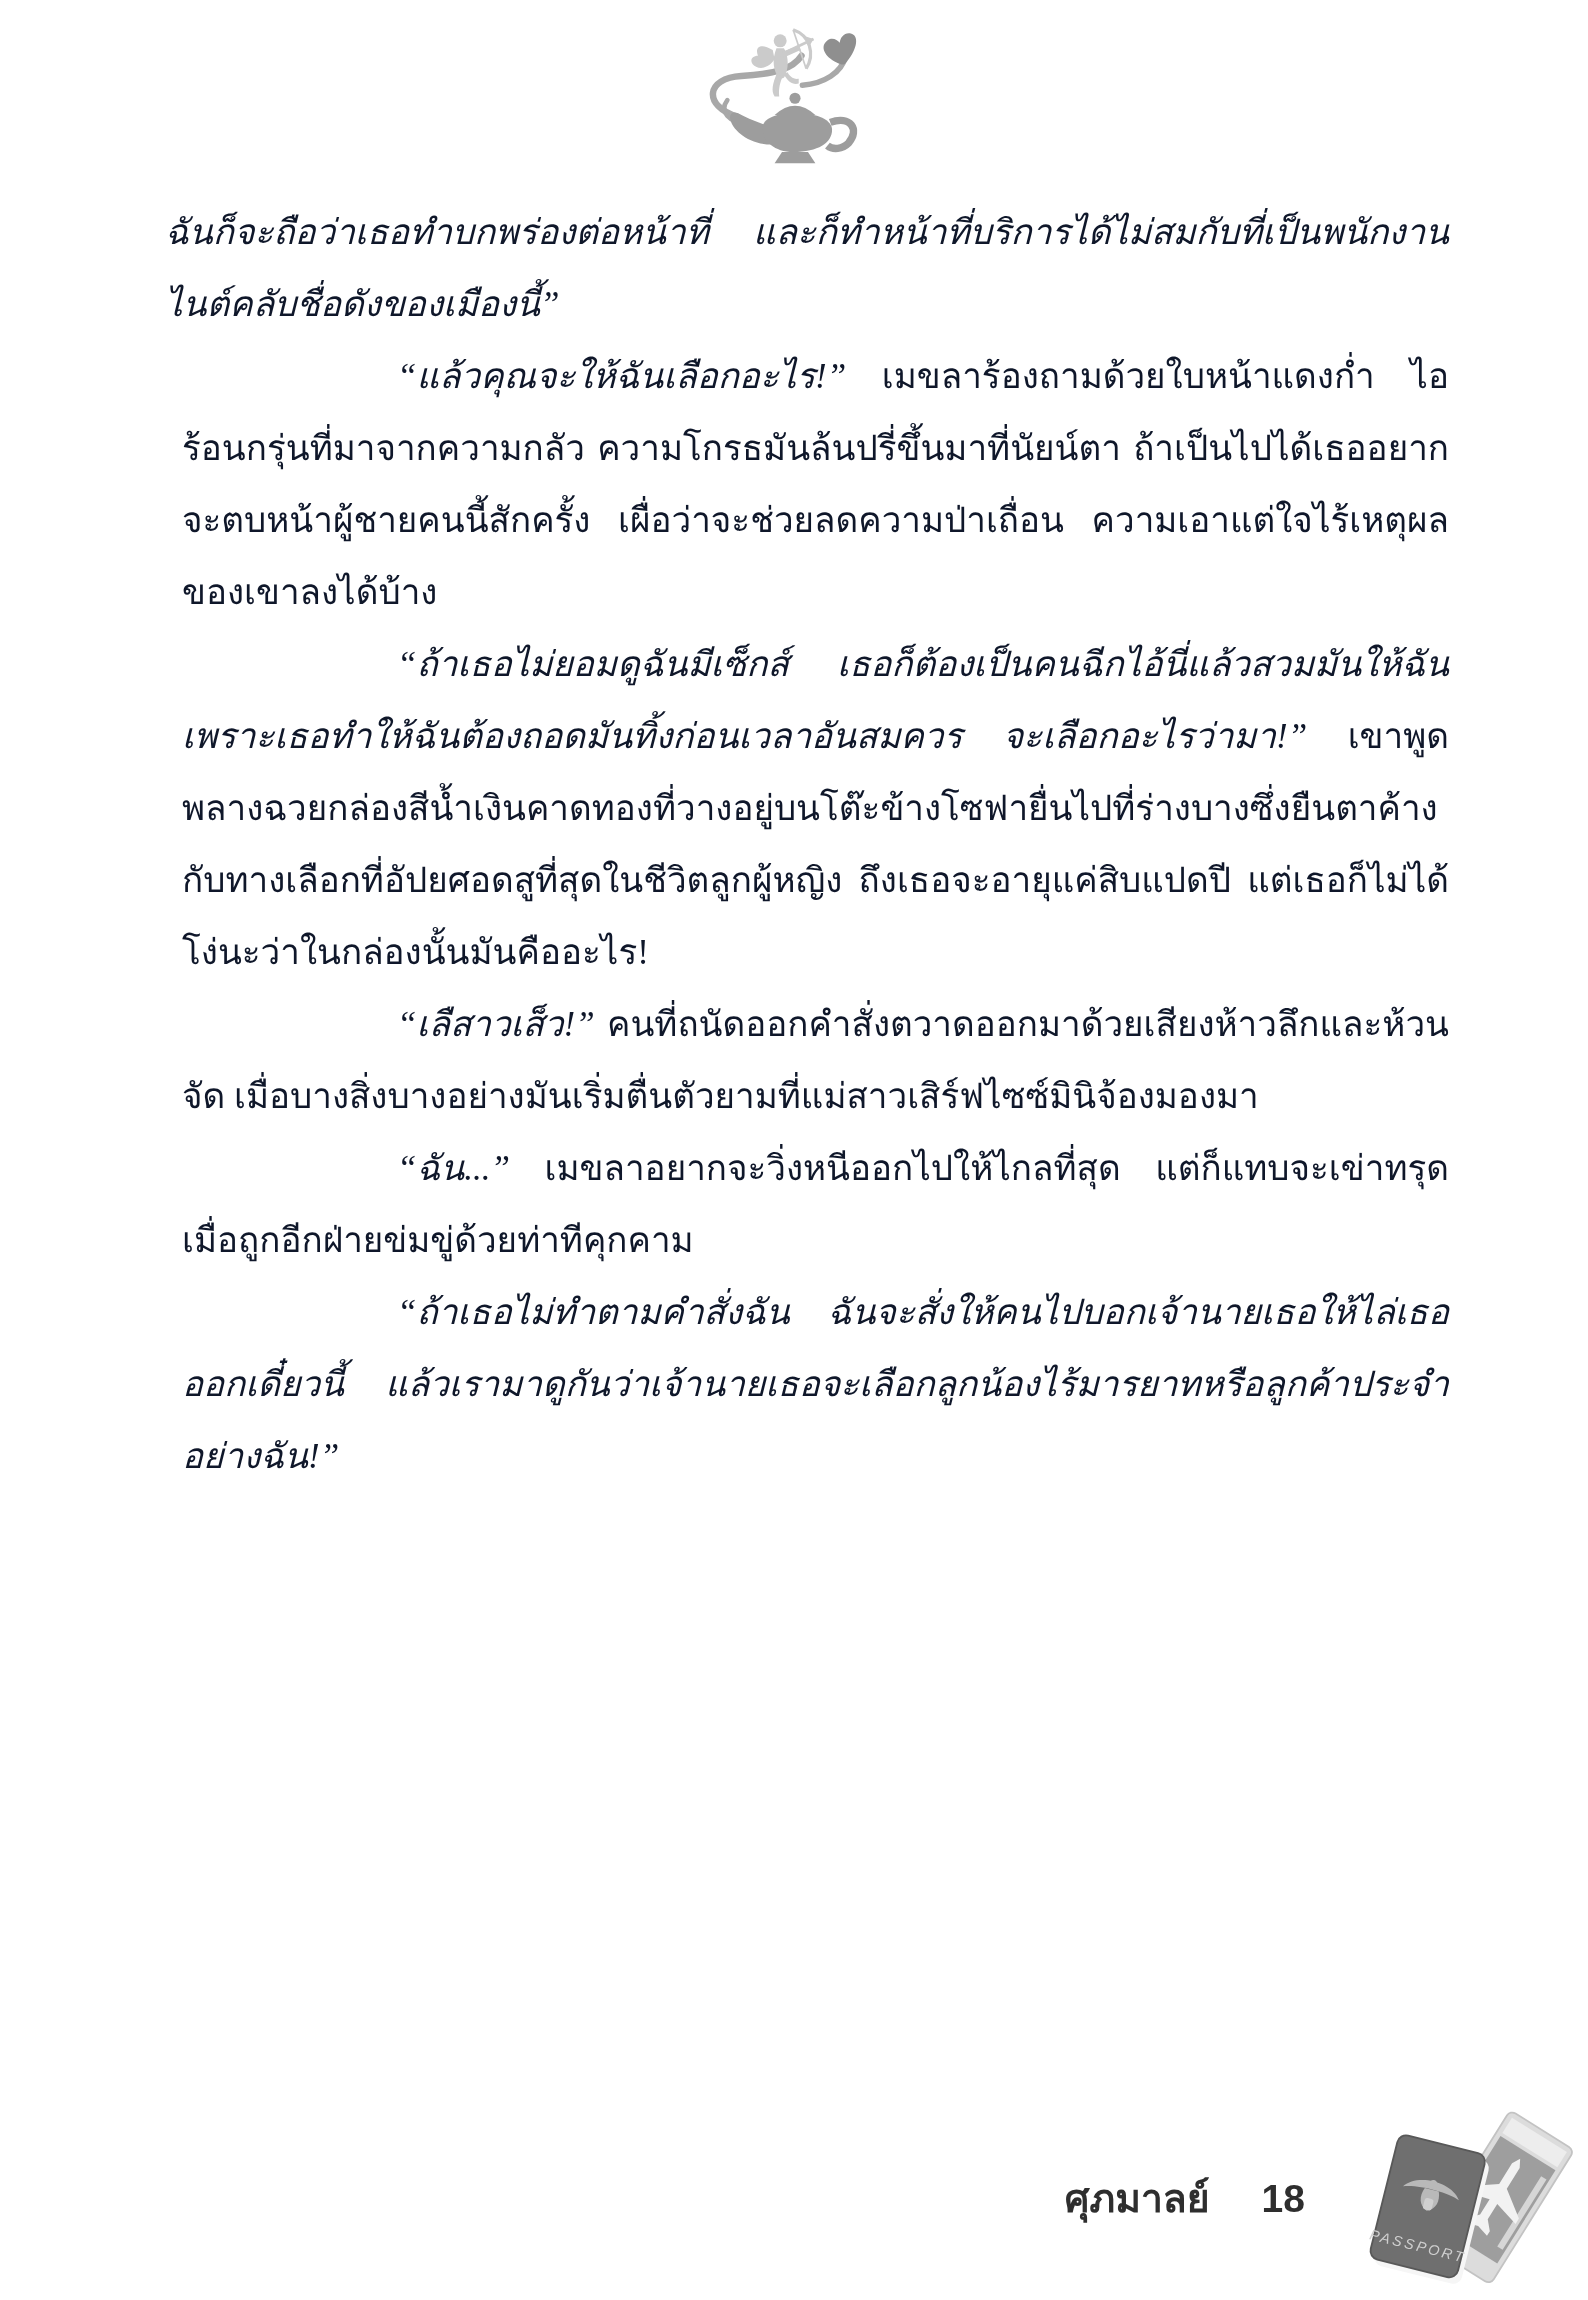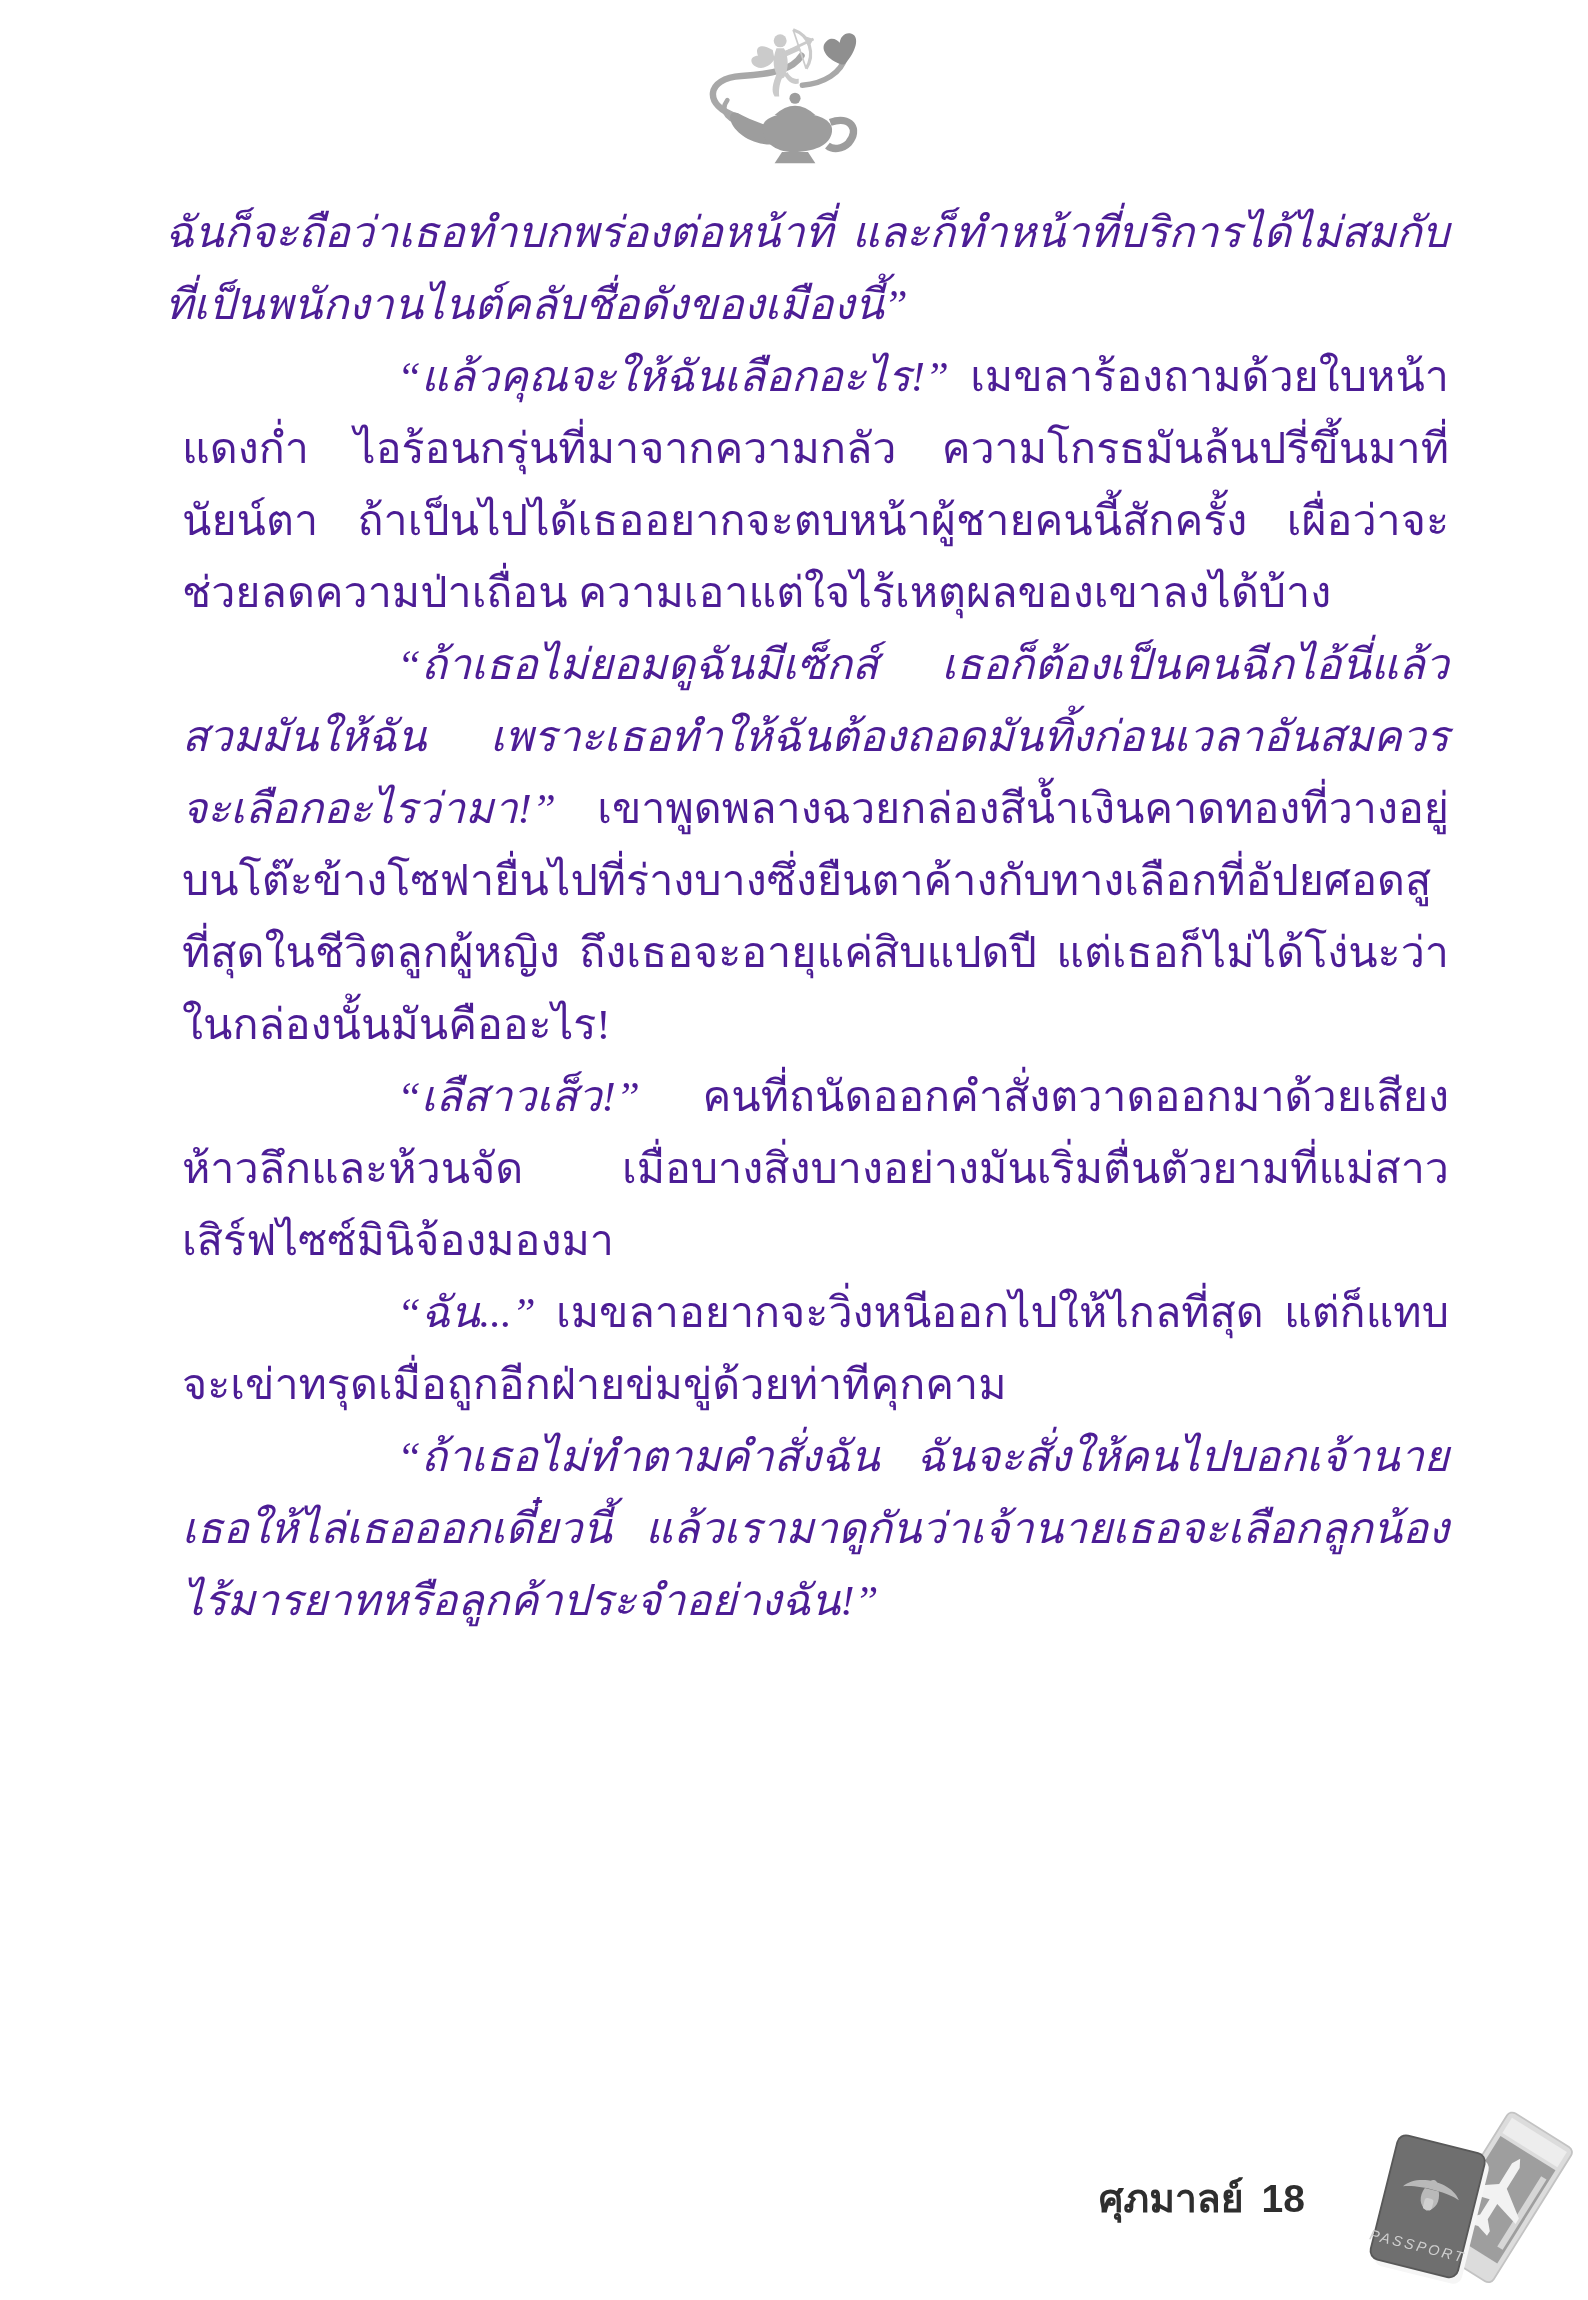--- a/index.html
+++ b/index.html
@@ -11,32 +11,32 @@
     font-family:"Liberation Serif","DejaVu Serif",serif;
   }
   
   .ornament{
     position:absolute;top:26px;left:50%;transform:translateX(-50%);
     width:232px;height:139px;
   }
   
   .text-block{
     position:absolute;left:165px;top:197px;width:1284px;
-    color:#4c1d95;
-    font-size:43px;line-height:72px;
+    color:#0f172a;
+    font-size:35px;line-height:72px;
     text-align:justify;
   }
   .text-block p{margin:0;}
   .text-block p.indent{text-indent:215px;margin-left:17px;}
   .text-block span.italic{font-style:italic;}
   .text-block span.normal{font-style:normal;}
   
   .footer{
     position:absolute;top:2167px;right:284px;
-    display:flex;align-items:baseline;gap:18px;
+    display:flex;align-items:baseline;gap:52px;
     font-family:"Liberation Sans","DejaVu Sans",sans-serif;
     font-weight:bold;font-size:39px;color:#2e2e2e;
   }
   .passport-art{
     position:absolute;top:2104px;right:7.4px;
     width:252px;height:191px;
   }
 </style>
 </head>
 <body>

